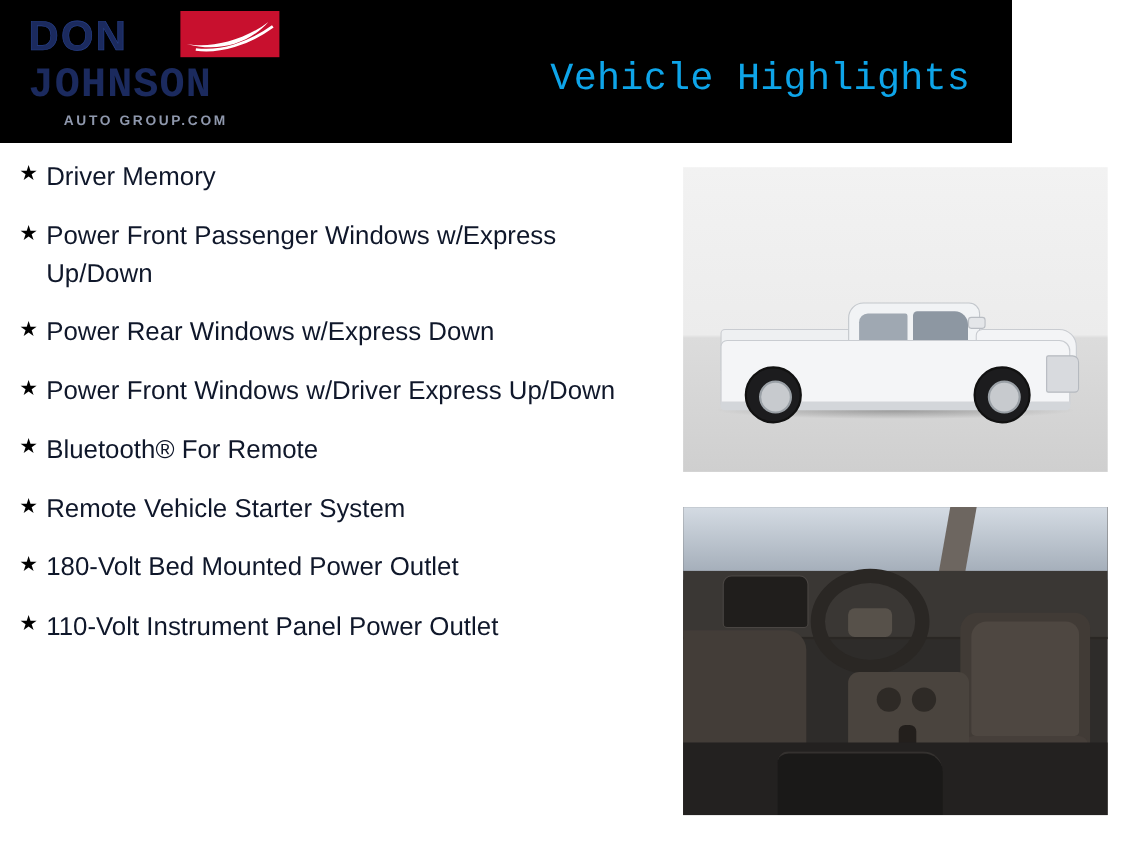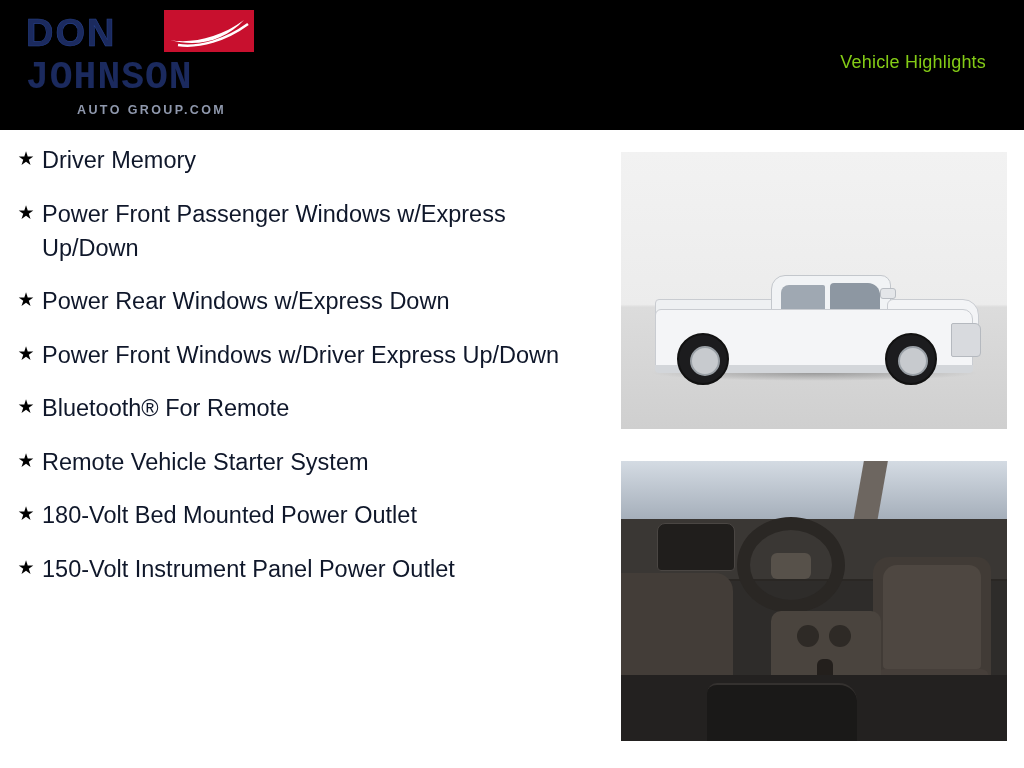--- a/index.html
+++ b/index.html
@@ -14,21 +14,21 @@
     position: relative;
     width: 1024px;
     height: 768px;
     background: #ffffff;
   }
 
   
   .header {
     position: absolute;
     top: 0; left: 0;
-    width: 1024px;
+    width: 920px;
     height: 130px;
     background: #000000;
   }
   .logo {
     position: absolute;
     left: 26px;
     top: 8px;
     width: 228px;
     height: 116px;
   }
@@ -55,34 +55,34 @@
     position: absolute;
     left: 0; top: 48px;
     font-family: Liberation Mono, monospace;
     font-weight: bold;
     font-size: 38px;
     letter-spacing: 1px;
     color: #1b2a5e;
   }
   .logo-tag {
     position: absolute;
-    left: 51px; top: 95px;
+    left: 32px; top: 95px;
     font-family: "Liberation Sans", sans-serif;
     font-weight: bold;
     font-size: 12.5px;
     letter-spacing: 2.4px;
     color: #8f98ad;
   }
   .header-title {
     position: absolute;
     right: 38px;
     top: 52px;
-    font-size: 18px;
-    color: #84cc16;
-    font-family: Liberation Sans, sans-serif;
+    font-size: 35px;
+    color: #0ea5e9;
+    font-family: Liberation Mono, monospace;
     letter-spacing: 0.2px;
   }
 
   
   .features {
     position: absolute;
     left: 10px;
     top: 143px;
     width: 586px;
   }
@@ -365,21 +365,21 @@
     <div class="feature">
       <div class="bullet">★</div>
       <div class="feature-text">Remote Vehicle Starter System</div>
     </div>
     <div class="feature">
       <div class="bullet">★</div>
       <div class="feature-text">180-Volt Bed Mounted Power Outlet</div>
     </div>
     <div class="feature">
       <div class="bullet">★</div>
-      <div class="feature-text">150-Volt Instrument Panel Power Outlet</div>
+      <div class="feature-text">110-Volt Instrument Panel Power Outlet</div>
     </div>
   </div>
 
   <div class="photo photo-truck">
     <div class="tr-shadow"></div>
     <div class="tr-bed"></div>
     <div class="tr-cab"></div>
     <div class="tr-win1"></div>
     <div class="tr-win2"></div>
     <div class="tr-hood"></div>

